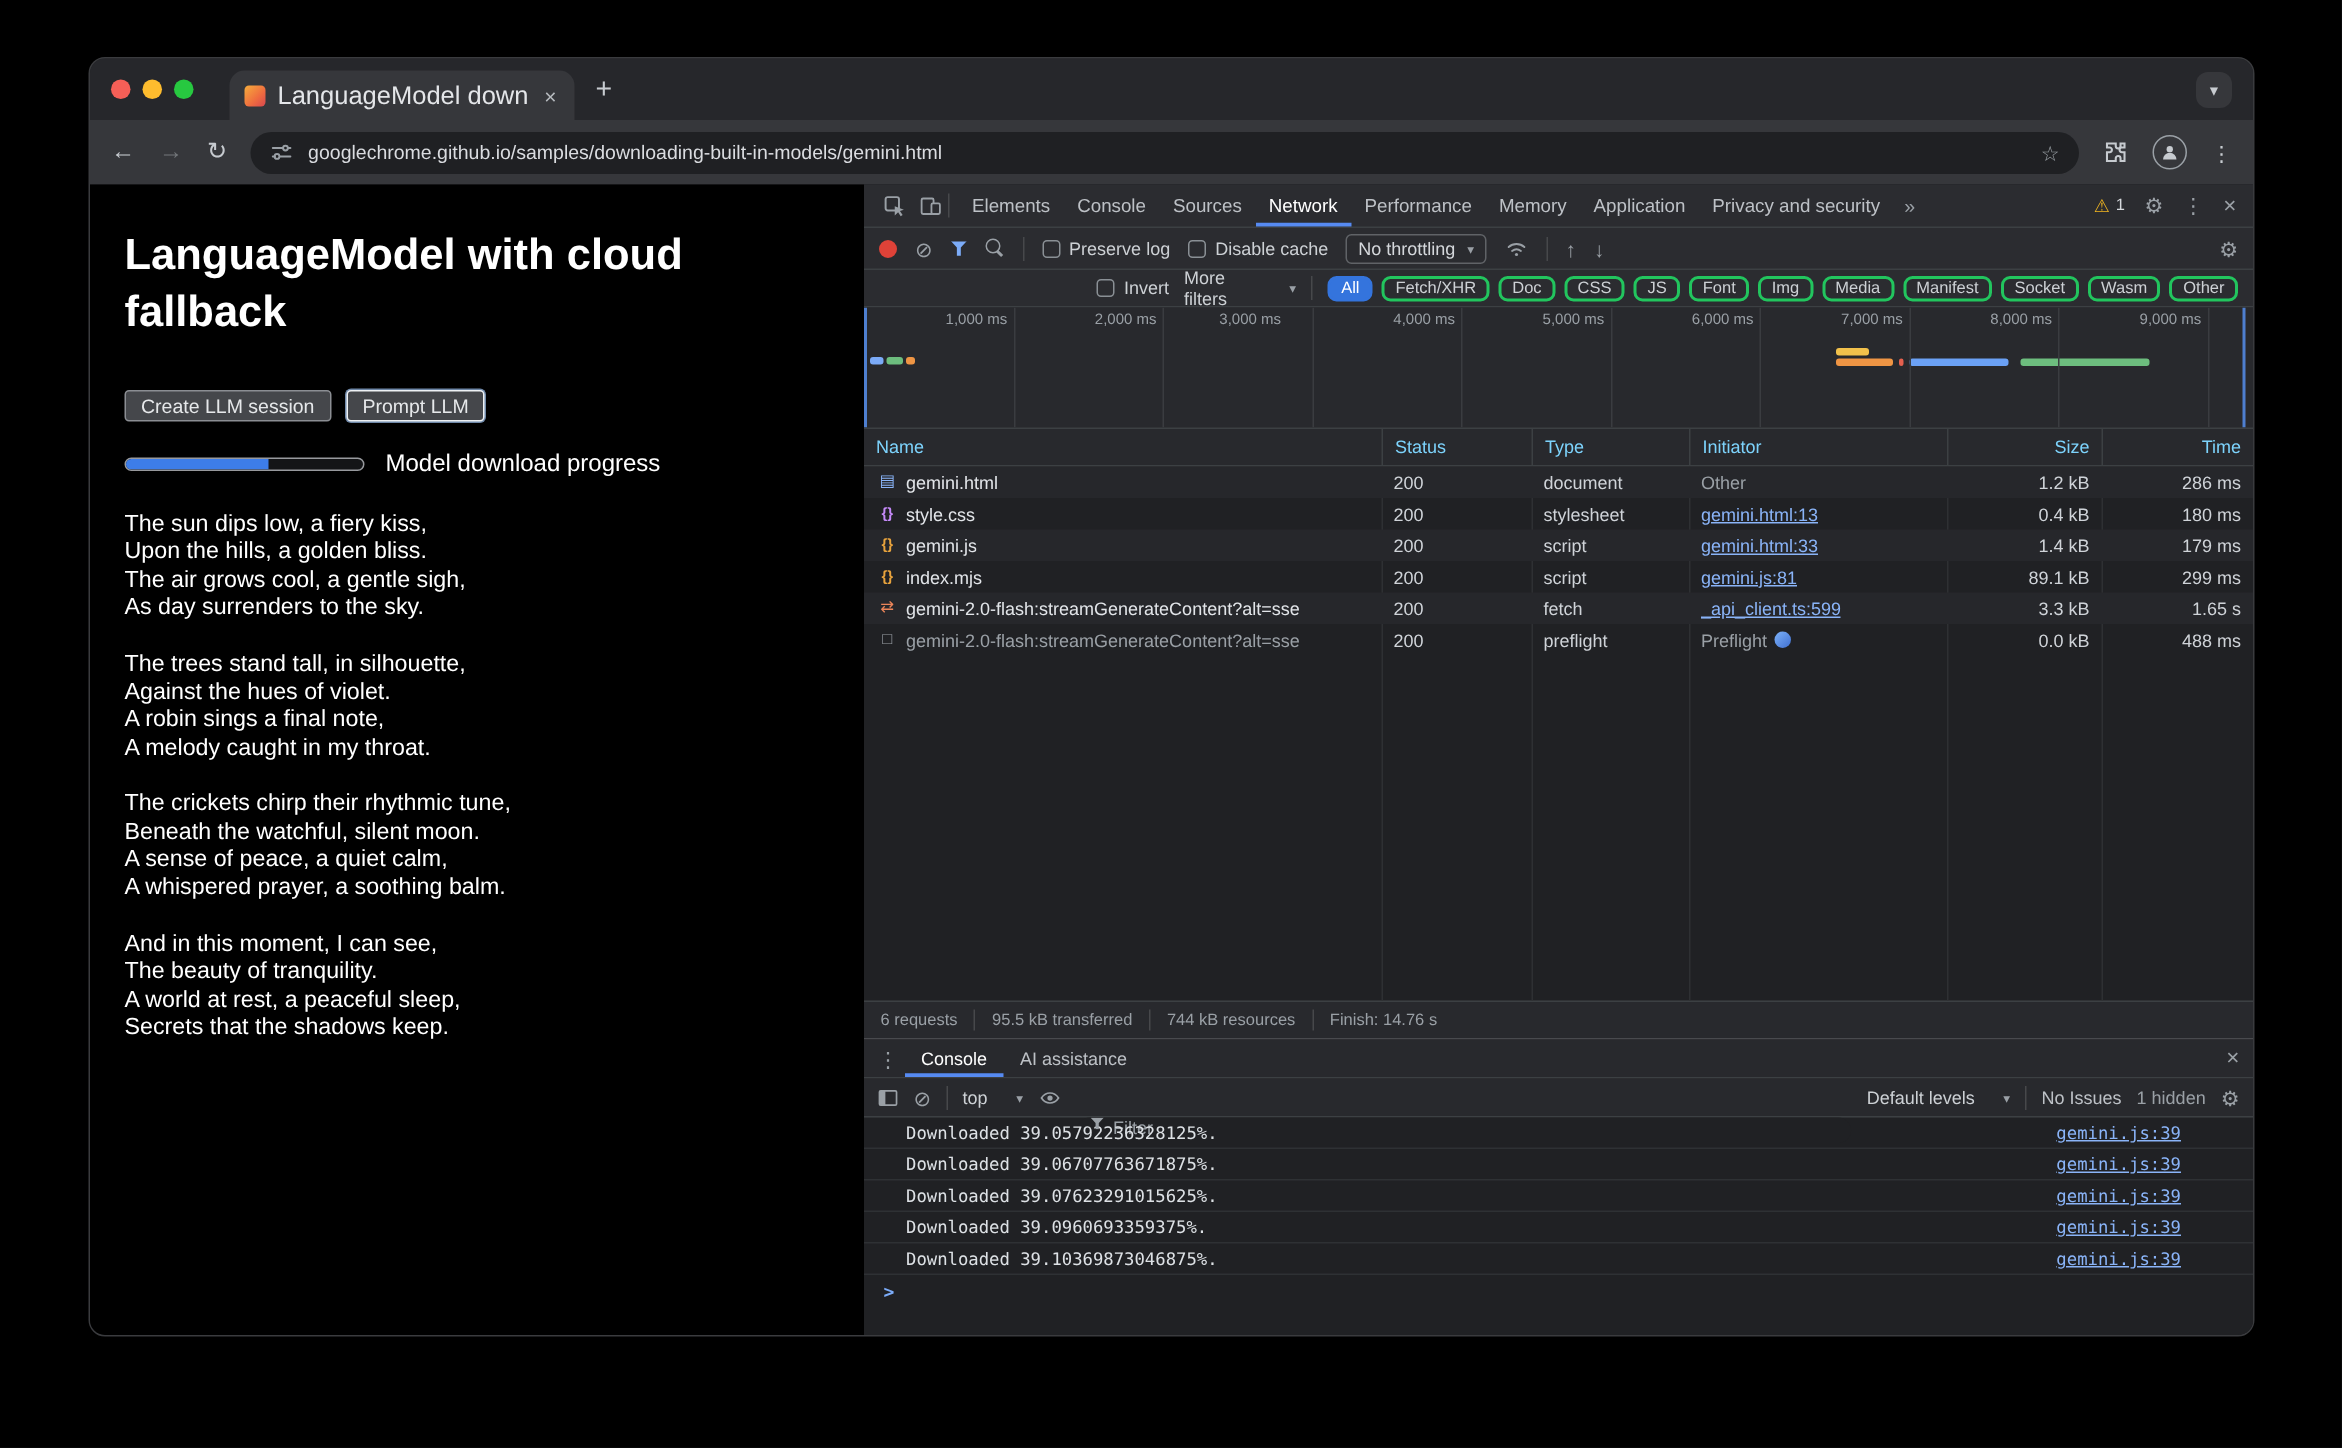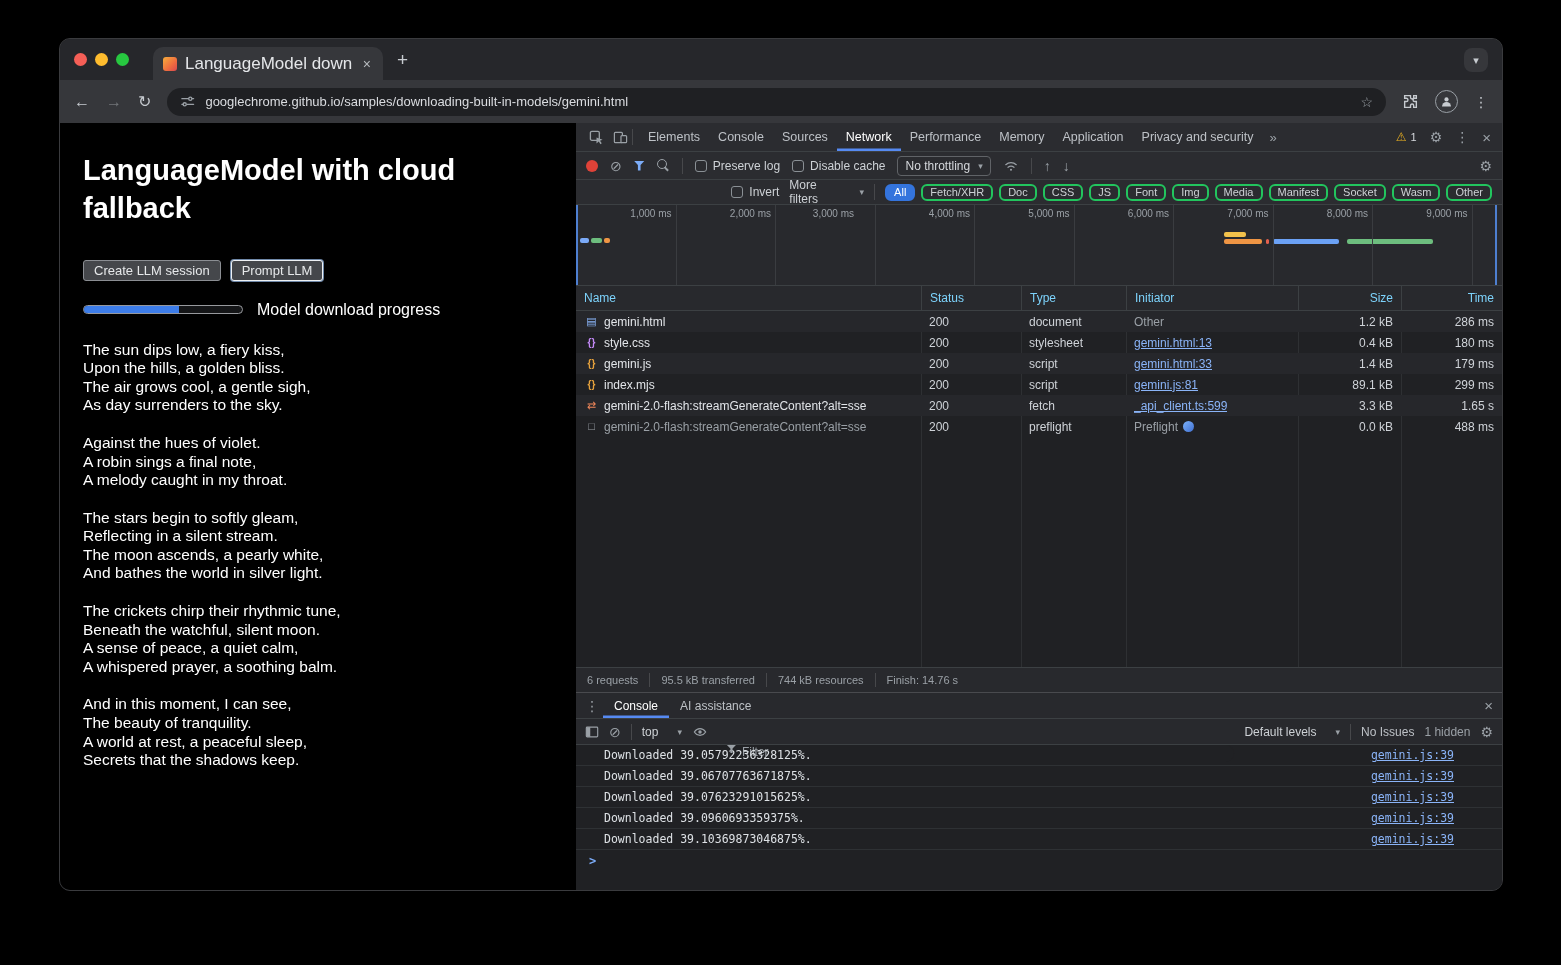--- a/index.html
+++ b/index.html
@@ -192,29 +192,24 @@
         <span class="prog-label">Model download progress</span>
       </div>
       <div id="poem">
           <div class="stanza">
             <div class="pline">The sun dips low, a fiery kiss,</div>
             <div class="pline">Upon the hills, a golden bliss.</div>
             <div class="pline">The air grows cool, a gentle sigh,</div>
             <div class="pline">As day surrenders to the sky.</div>
           </div>
           <div class="stanza">
+            <div class="pline">The trees stand tall, in silhouette,</div>
             <div class="pline">Against the hues of violet.</div>
             <div class="pline">A robin sings a final note,</div>
             <div class="pline">A melody caught in my throat.</div>
-          </div>
-          <div class="stanza">
-            <div class="pline">The stars begin to softly gleam,</div>
-            <div class="pline">Reflecting in a silent stream.</div>
-            <div class="pline">The moon ascends, a pearly white,</div>
-            <div class="pline">And bathes the world in silver light.</div>
           </div>
           <div class="stanza">
             <div class="pline">The crickets chirp their rhythmic tune,</div>
             <div class="pline">Beneath the watchful, silent moon.</div>
             <div class="pline">A sense of peace, a quiet calm,</div>
             <div class="pline">A whispered prayer, a soothing balm.</div>
           </div>
           <div class="stanza">
             <div class="pline">And in this moment, I can see,</div>
             <div class="pline">The beauty of tranquility.</div>

